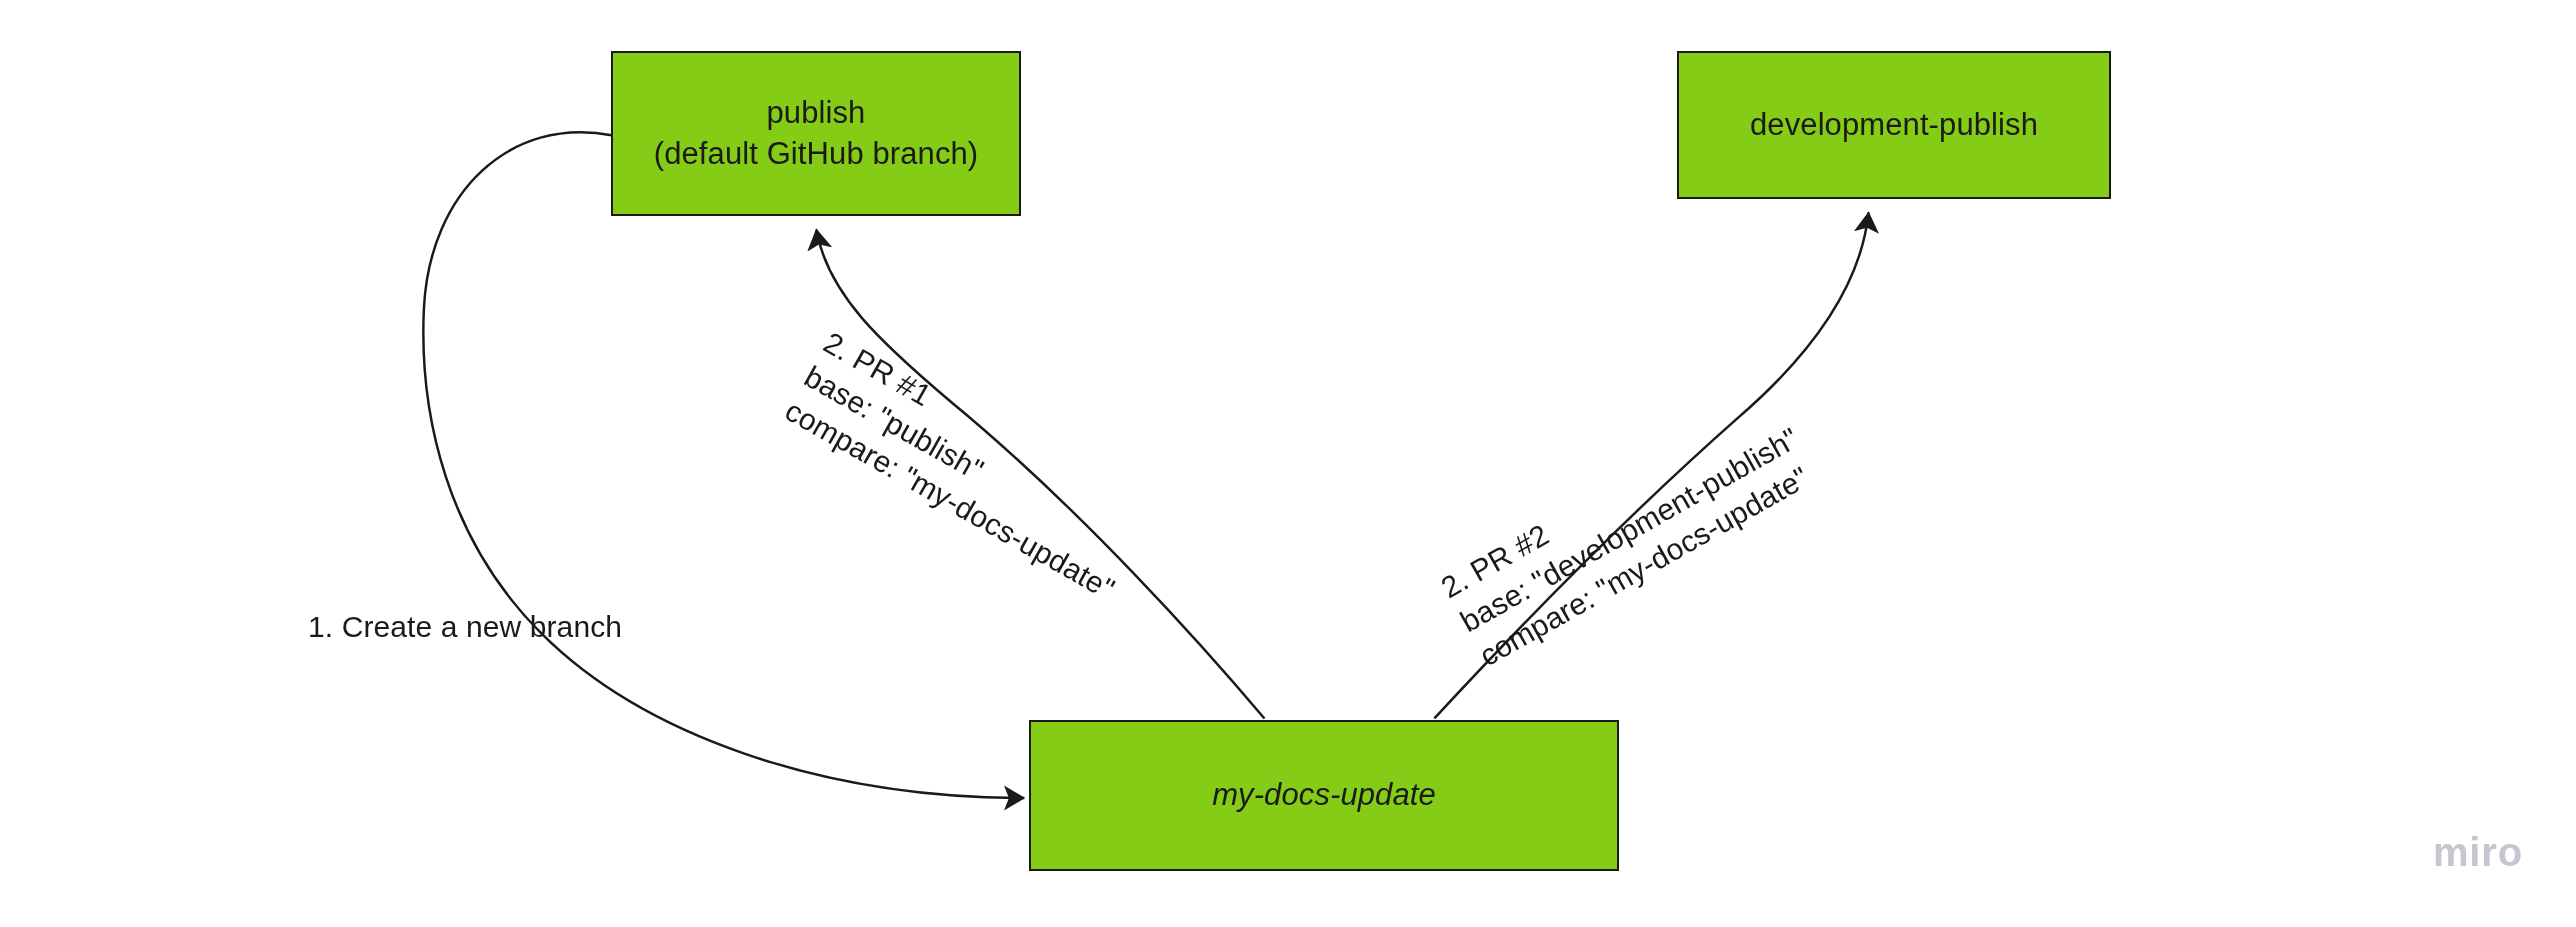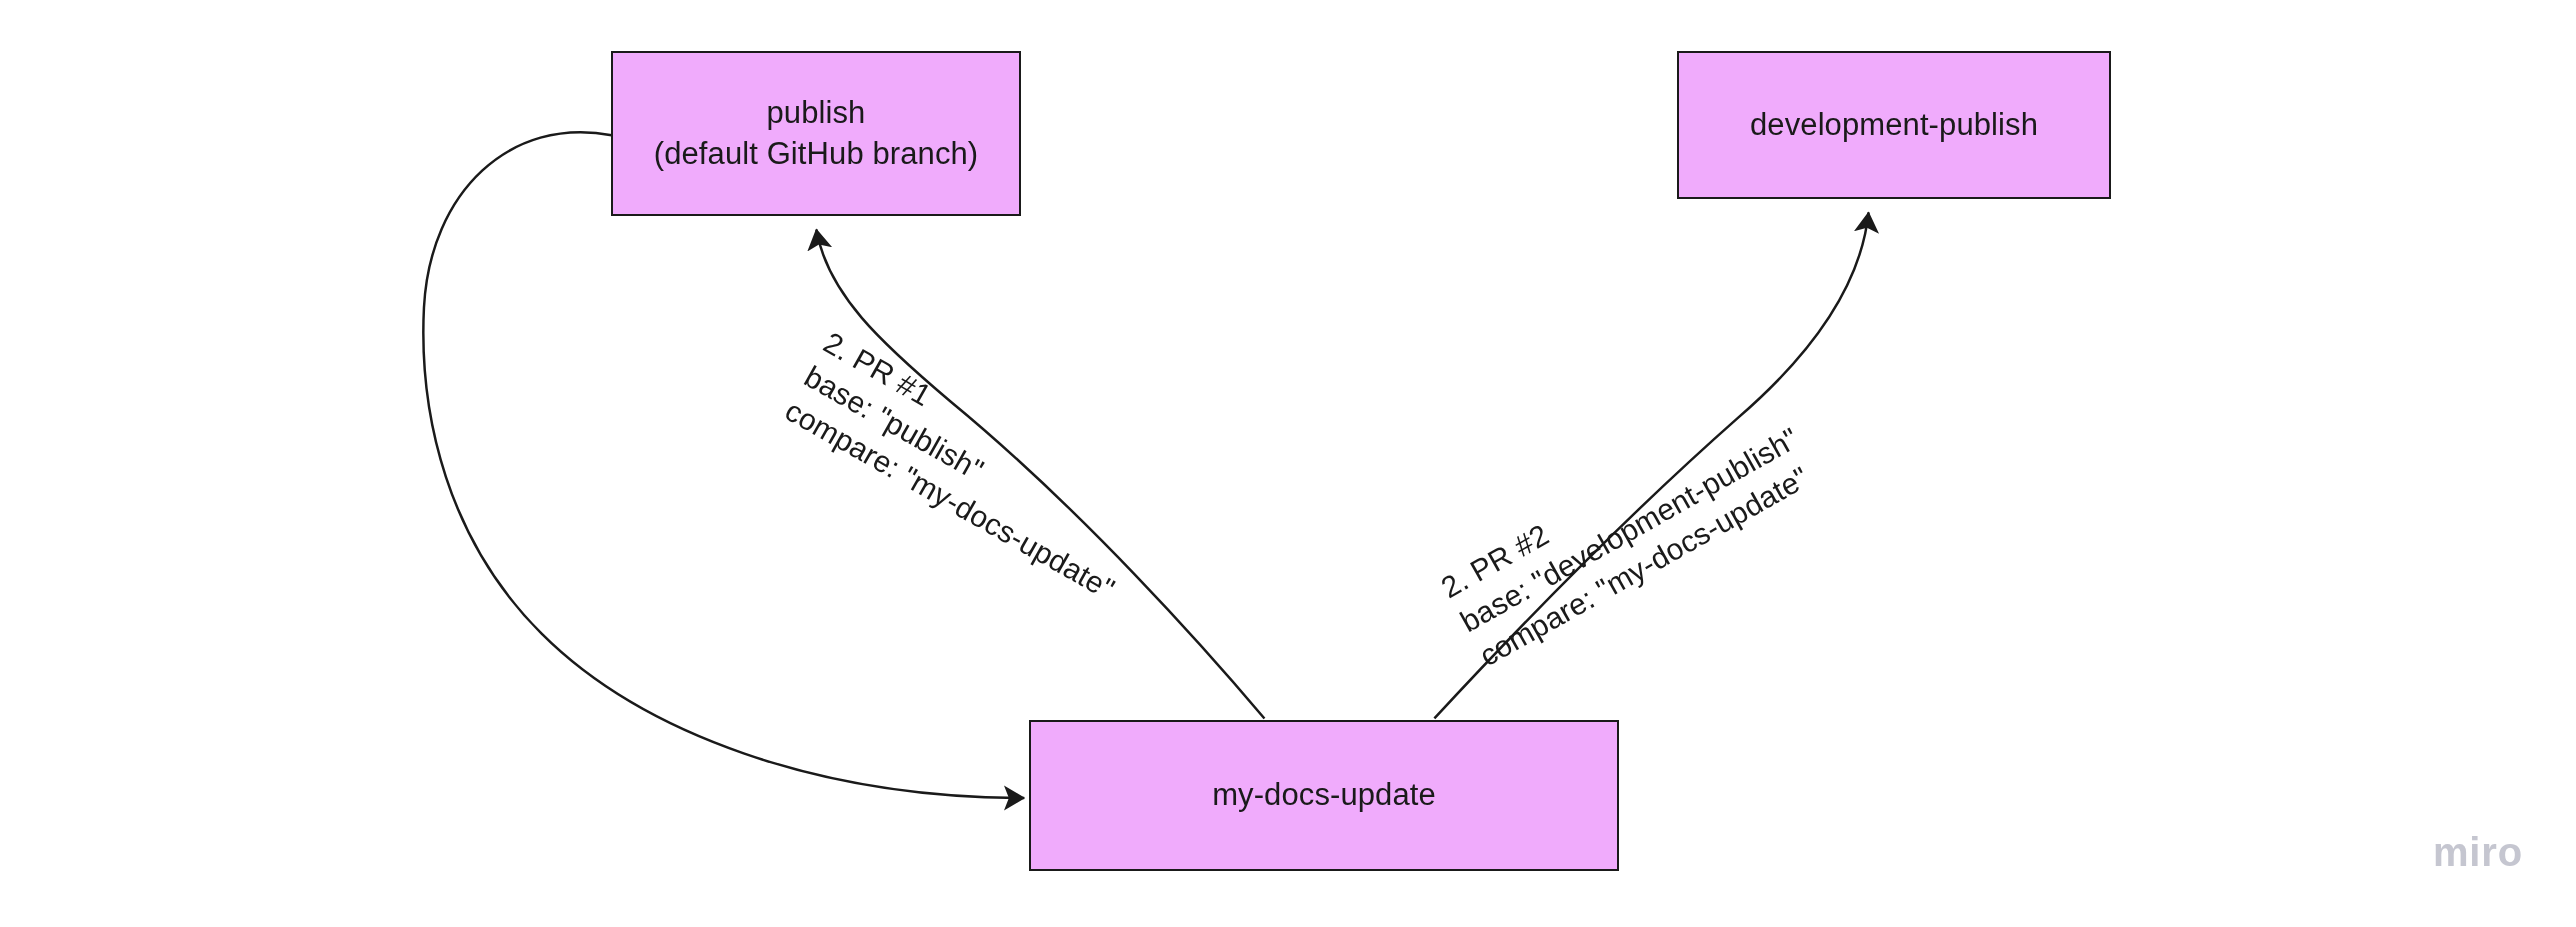--- a/index.html
+++ b/index.html
@@ -22,21 +22,21 @@
     position: absolute;
     left: 0;
     top: 0;
     width: 2576px;
     height: 927px;
   }
   .node {
     position: absolute;
     box-sizing: border-box;
     border: 2.3px solid #1a1a1a;
-    background: #f0abfc;
+    background: #84cc16;
     display: flex;
     align-items: center;
     justify-content: center;
     text-align: center;
     color: #1a1a1a;
     font-size: 31px;
     line-height: 1.30;
     white-space: pre-line;
     letter-spacing: 0.1px;
   }
@@ -50,20 +50,21 @@
     left: 1677px;
     top: 51px;
     width: 434px;
     height: 148px;
   }
   #node-my-docs-update {
     left: 1029px;
     top: 720px;
     width: 590px;
     height: 151px;
+    font-style: italic;
   }
   .edge-label {
     position: absolute;
     color: #1a1a1a;
     font-size: 30px;
     line-height: 1.30;
     white-space: pre-line;
     letter-spacing: 0.1px;
   }
   #label-create-branch {
@@ -120,20 +121,21 @@
              C 2340 462, 2408 374, 2418 275" fill="none" stroke="#1a1a1a" stroke-width="3.2" marker-end="url(#arrowhead)"></path>
   </svg>
 
   <div class="node" id="node-publish">publish
 (default GitHub branch)</div>
 
   <div class="node" id="node-development-publish">development-publish</div>
 
   <div class="node" id="node-my-docs-update">my-docs-update</div>
 
+  <div class="edge-label" id="label-create-branch">1. Create a new branch</div>
 
   <div class="edge-label" id="label-pr1">2. PR #1
 base: "publish"
 compare: "my-docs-update"</div>
 
   <div class="edge-label" id="label-pr2">2. PR #2
 base: "development-publish"
 compare: "my-docs-update"</div>
 
   <div id="watermark">miro</div>

